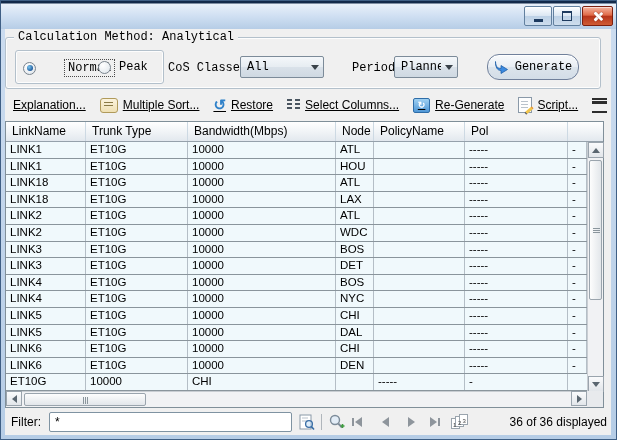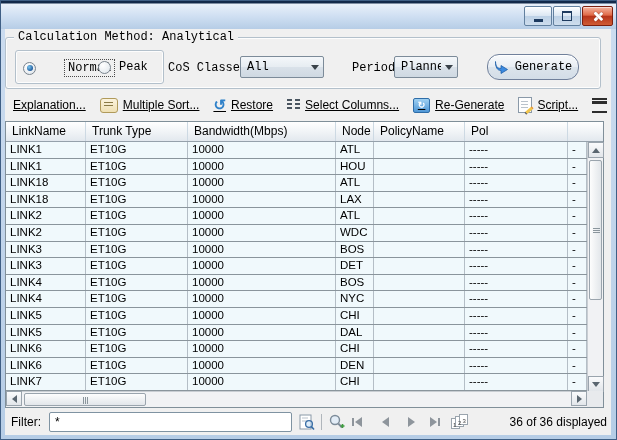--- a/index.html
+++ b/index.html
@@ -321,21 +321,20 @@
     <div class="c">LINK6</div>
     <div class="c">ET10G</div>
     <div class="c">10000</div>
     <div class="c">DEN</div>
     <div class="c"></div>
     <div class="c">-----</div>
     <div class="c">-</div>
   </div>
 
   <div class="trow">
-    <div class="c">LINK7</div>
     <div class="c">ET10G</div>
     <div class="c">10000</div>
     <div class="c">CHI</div>
     <div class="c"></div>
     <div class="c">-----</div>
     <div class="c">-</div>
   </div>
 
   <div class="trow">
     <div class="c"></div>

